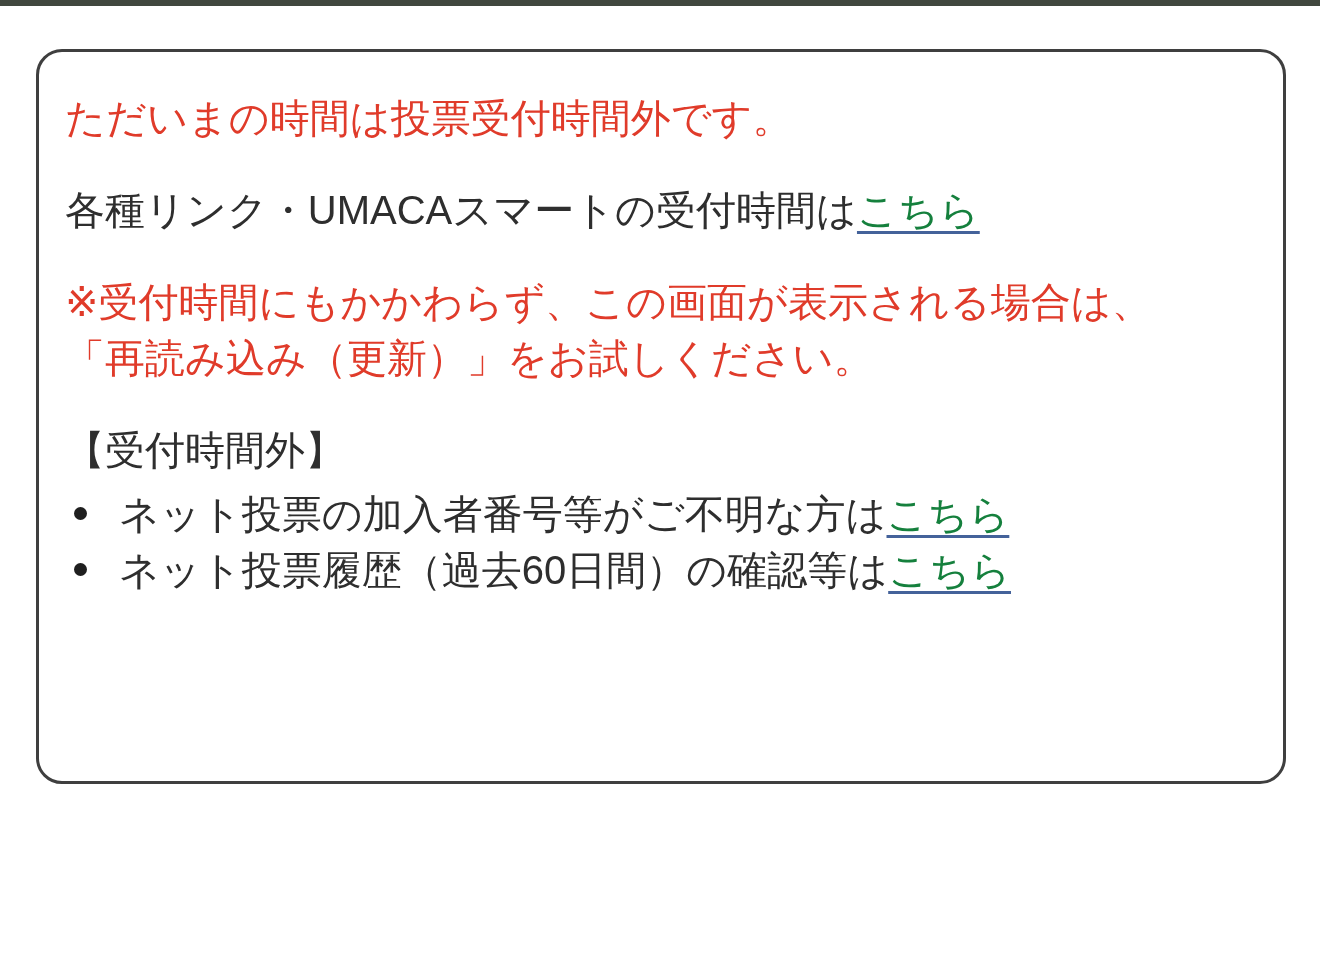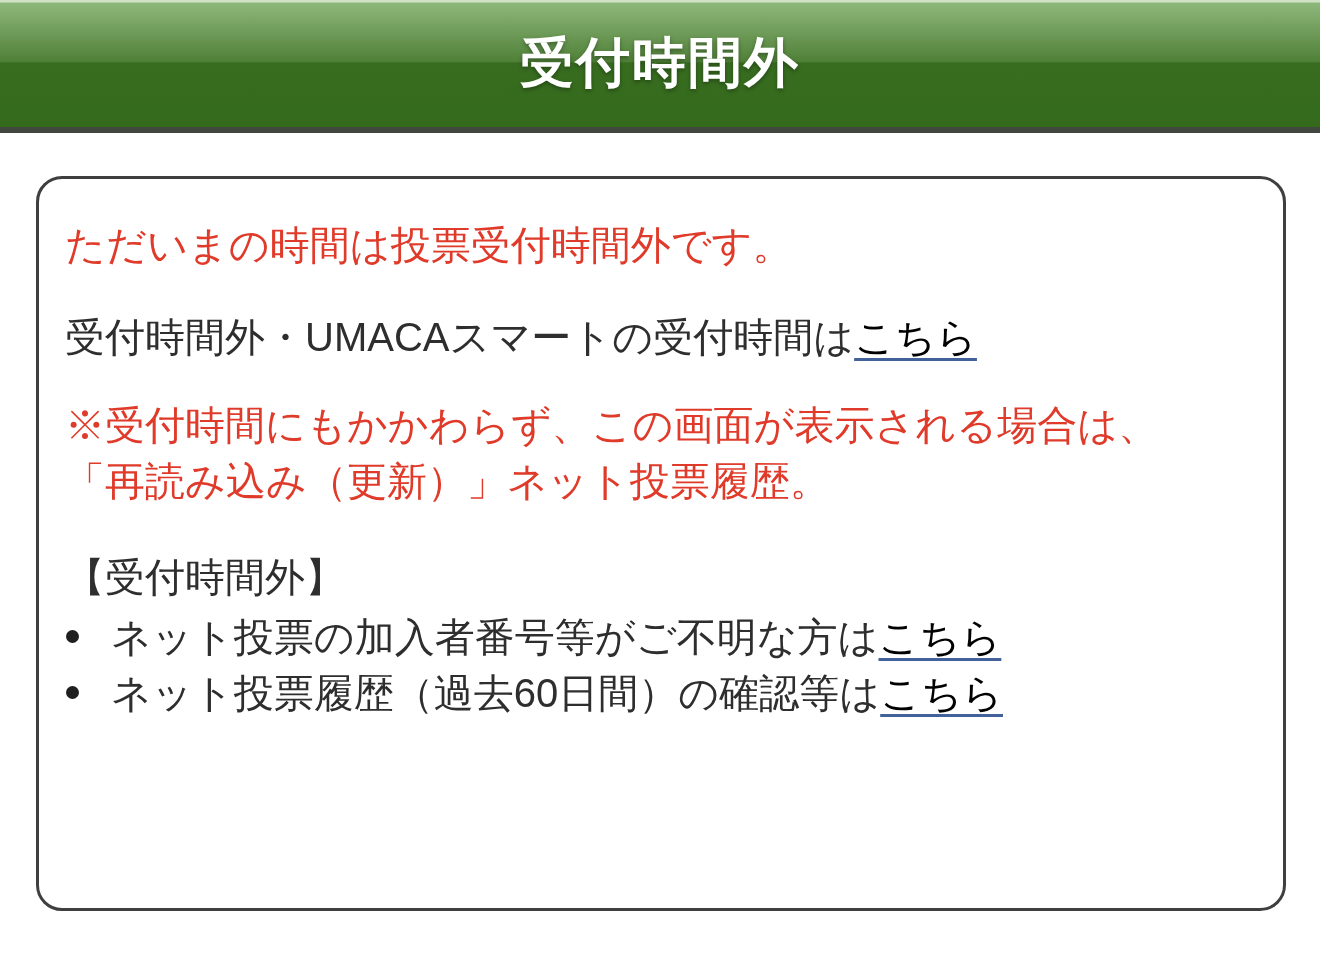--- a/index.html
+++ b/index.html
@@ -50,36 +50,36 @@
     padding: 38px 16px 28px 26px;
   }
 
   .msg {
     margin: 0 0 36px 0;
     font-size: 40px;
     line-height: 56px;
     color: #2e2e2e;
   }
   .msg.red { color: #e03b2a; }
-  .msg .line { display: block; font-family: Liberation Mono, monospace; }
+  .msg .line { display: block; }
   .msg.heading { margin-bottom: 4px; }
 
   a.link {
-    color: #000000;
+    color: #15803d;
     text-decoration: underline;
     text-decoration-color: #44629a;
     text-decoration-thickness: 3px;
     text-underline-offset: 7px;
     cursor: pointer;
   }
 
   
   ul.links {
     list-style: none;
-    margin: 0;
+    margin: 8px;
     padding: 0;
   }
   ul.links li {
     position: relative;
     padding-left: 46px;
     font-size: 40px;
     line-height: 56px;
     color: #2e2e2e;
   }
   ul.links li::before {
@@ -91,34 +91,31 @@
     height: 13px;
     border-radius: 50%;
     background: #1f1f1f;
   }
 </style>
 </head>
 <body>
 
 <div class="page">
 
-  <div class="header">
-    <h1 class="title">受付時間外</h1>
-  </div>
   <div class="header-strip"></div>
 
   <div class="panel">
 
     <p class="msg red">ただいまの時間は投票受付時間外です。</p>
 
-    <p class="msg"><span>受付時間外・UMACAスマートの受付時間は</span><a class="link">こちら</a></p>
+    <p class="msg"><span>各種リンク・UMACAスマートの受付時間は</span><a class="link">こちら</a></p>
 
     <p class="msg red">
       <span class="line">※受付時間にもかかわらず、この画面が表示される場合は、</span>
-      <span class="line">「再読み込み（更新）」ネット投票履歴。</span>
+      <span class="line">「再読み込み（更新）」をお試しください。</span>
     </p>
 
     <p class="msg heading">【受付時間外】</p>
 
     <ul class="links">
       <li><span>ネット投票の加入者番号等がご不明な方は</span><a class="link">こちら</a></li>
       <li><span>ネット投票履歴（過去60日間）の確認等は</span><a class="link">こちら</a></li>
     </ul>
 
   </div>

